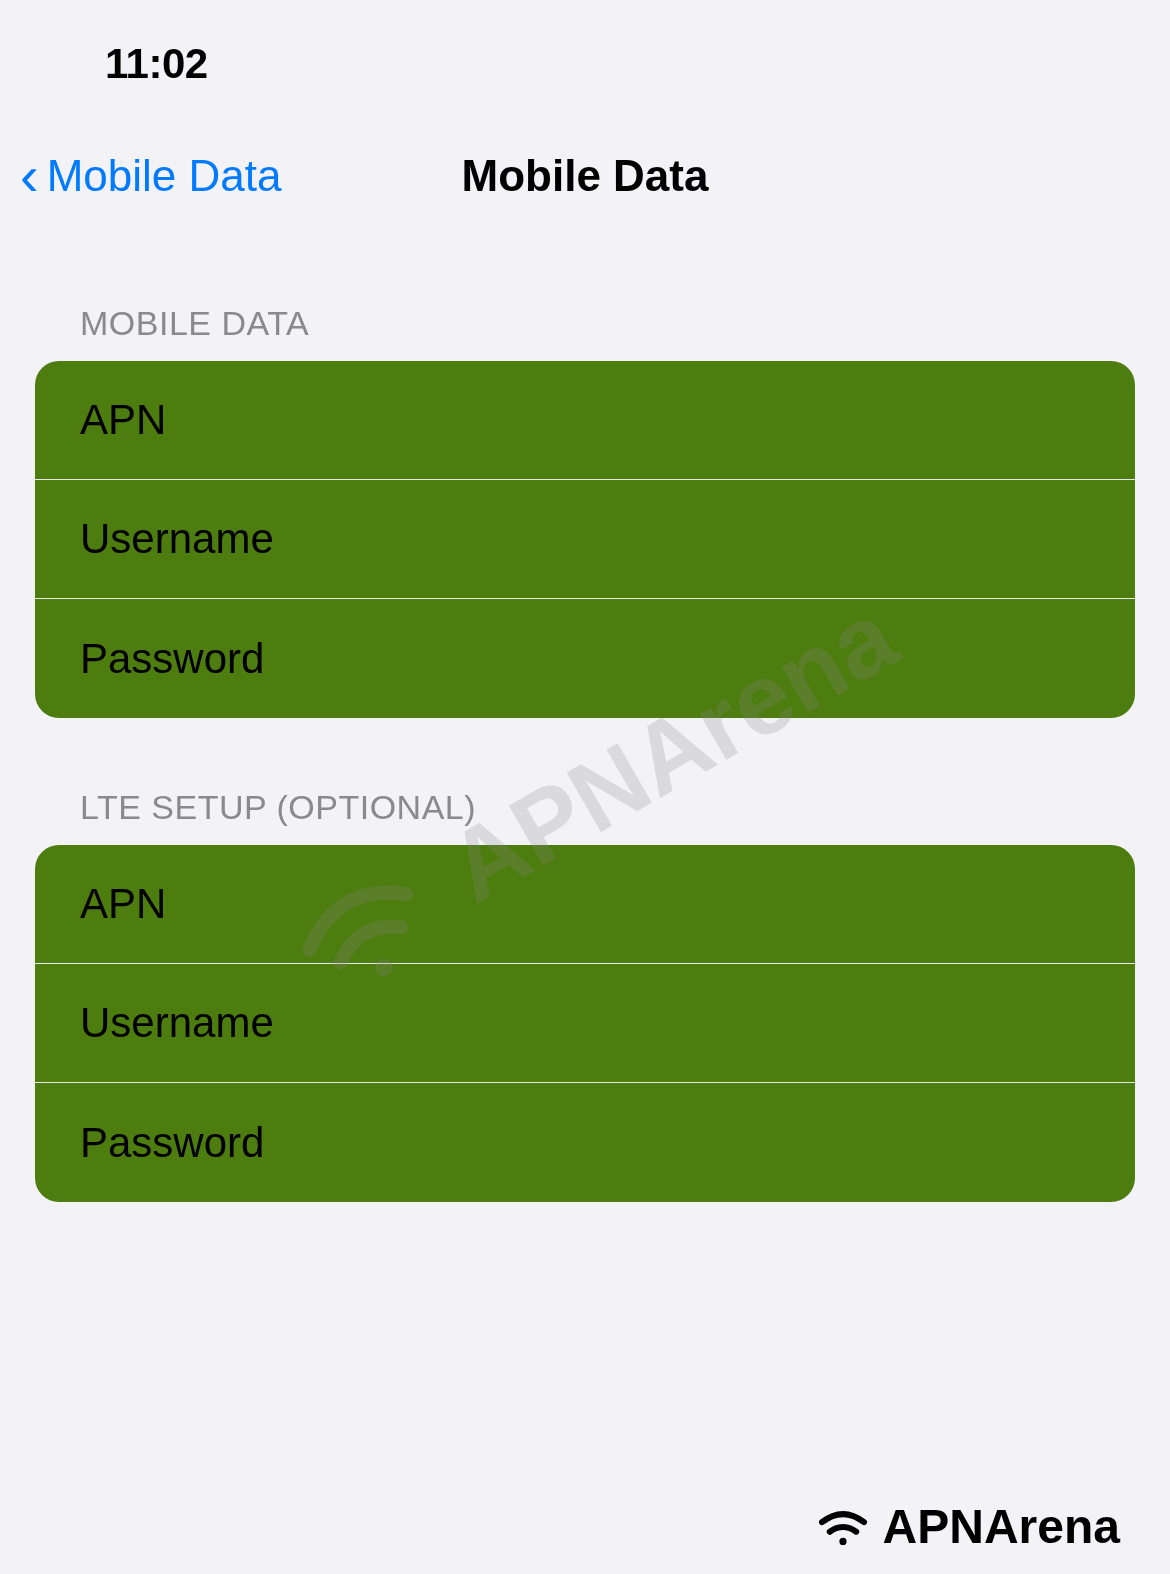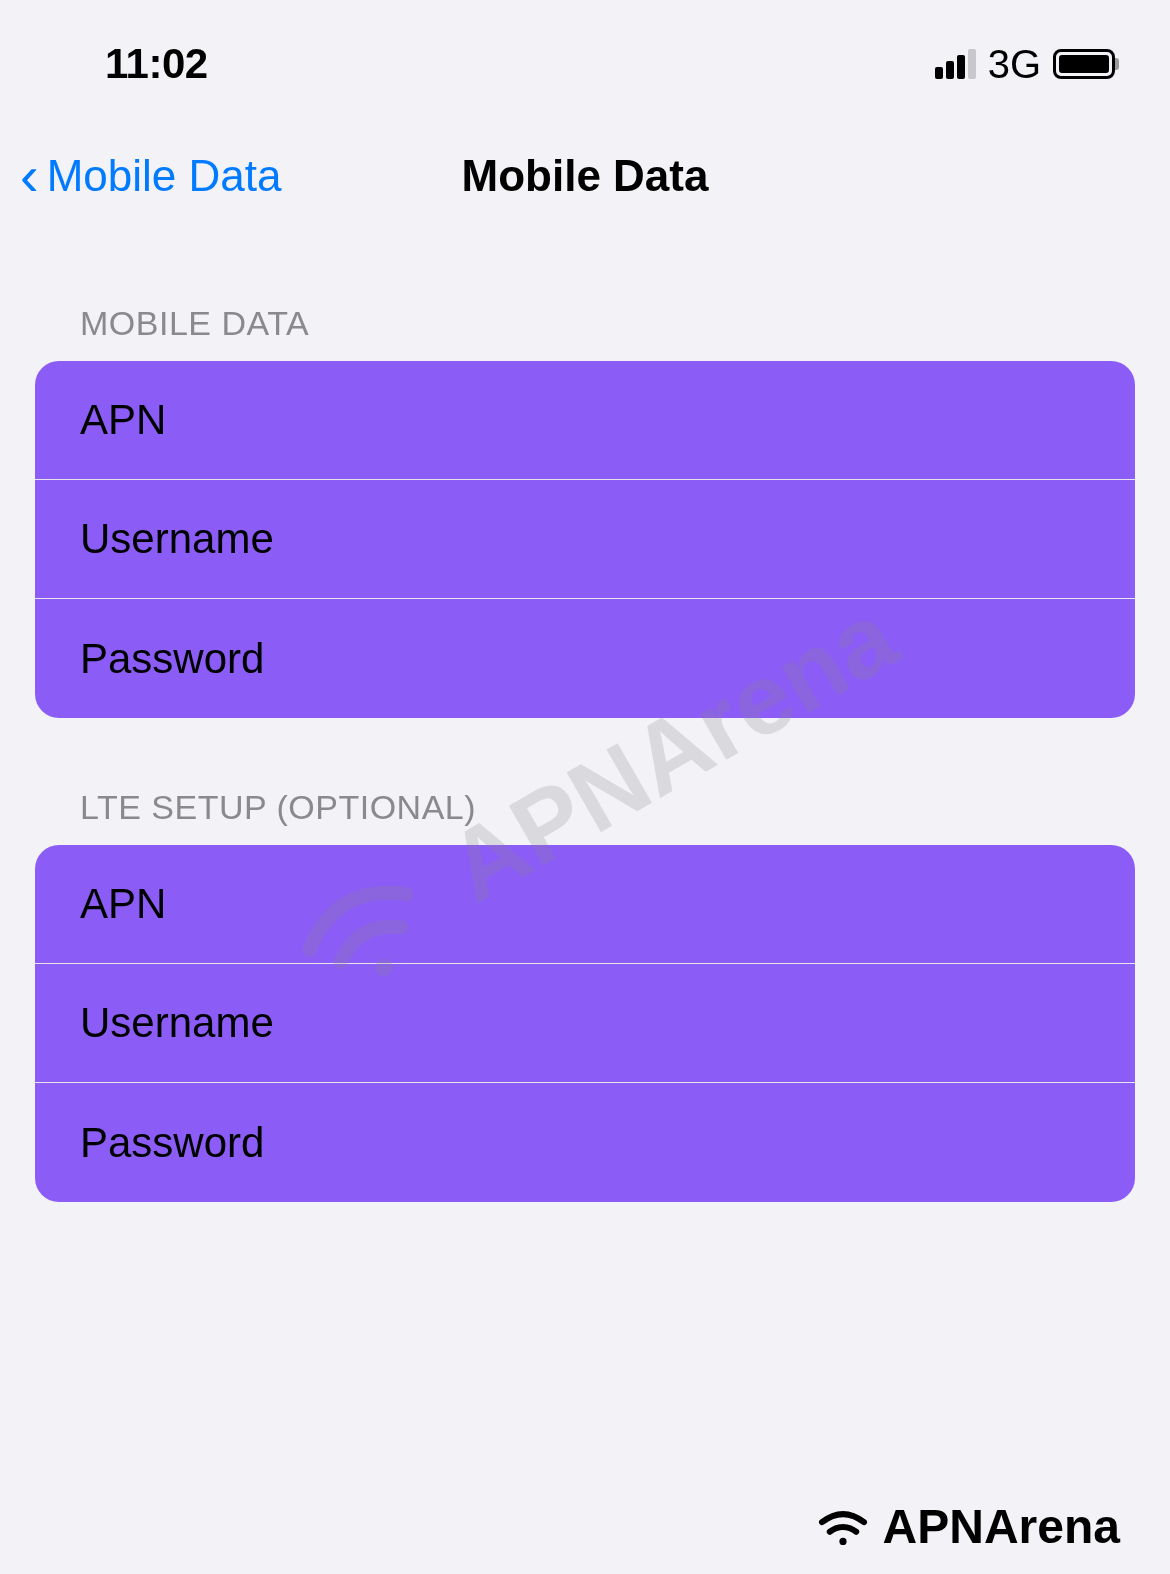--- a/index.html
+++ b/index.html
@@ -109,21 +109,21 @@
       font-weight: 400;
       color: #8a8a8e;
       text-transform: uppercase;
       padding: 60px 80px 18px 80px;
       letter-spacing: 0.5px;
     }
     .section-header.second {
       padding-top: 70px;
     }
     .section-group {
-      background: #8b5cf6;
+      background: #4d7c0f;
       border-radius: 24px;
       margin: 0 35px;
       overflow: hidden;
     }
     .row {
       display: flex;
       align-items: center;
       padding: 0 45px;
       height: 119px;
     }
@@ -183,32 +183,20 @@
       font-size: 100px;
       font-weight: 700;
       color: #888;
     }
   </style>
 </head>
 <body>
 
 <div class="status-bar">
   <div class="status-time">11:02</div>
-  <div class="status-right">
-    <div class="signal-bars">
-      <div class="bar bar1"></div>
-      <div class="bar bar2"></div>
-      <div class="bar bar3"></div>
-      <div class="bar bar4"></div>
-    </div>
-    <div class="network-type">3G</div>
-    <div class="battery">
-      <div class="battery-fill"></div>
-    </div>
-  </div>
 </div>
 
 <div class="nav-bar">
   <div class="back-button">
     <span class="chevron-left">‹</span>
     <span>Mobile Data</span>
   </div>
   <div class="nav-title">Mobile Data</div>
 </div>
 

